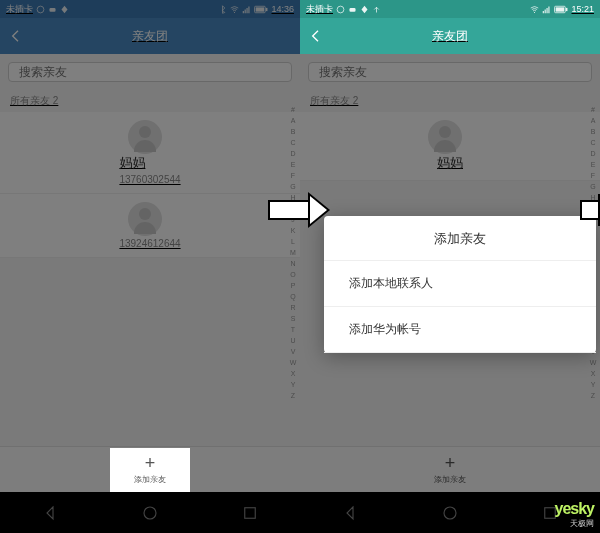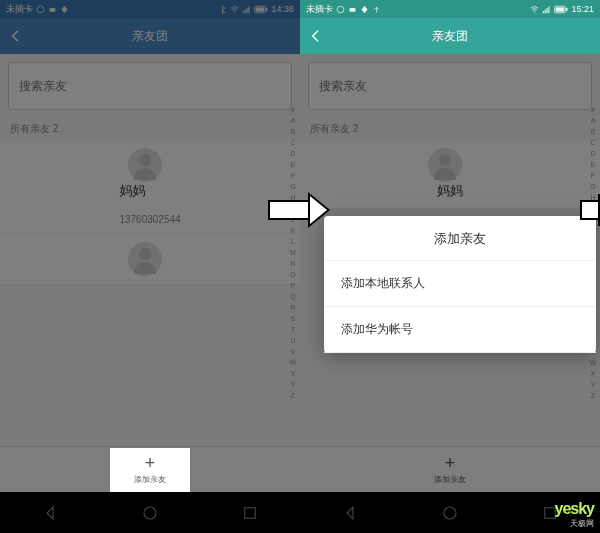--- a/index.html
+++ b/index.html
@@ -1,58 +1,58 @@
 <!DOCTYPE html>
 <html><head>
 <meta charset="utf-8">
 <style>
 * { margin: 0; padding: 0; box-sizing: border-box; font-family: "PingFang SC", "Microsoft YaHei", sans-serif; }
 body { width: 600px; height: 533px; background: #000; position: relative; overflow: hidden; }
 .container { display: flex; width: 600px; height: 533px; }
-.phone { width: 300px; height: 533px; position: relative; background: #f5f5f5; }
+.phone { width: 300px; height: 533px; position: relative; background: #f5f5f5; text-decoration: underline; }
 .phone .dim { position: absolute; inset: 0; background: rgba(0,0,0,0.5); z-index: 5; pointer-events: none; }
 .statusbar { height: 18px; display: flex; align-items: center; padding: 0 6px; font-size: 9px; color: #fff; }
 .statusbar.blue { background: #3d7bb5; }
 .statusbar.teal { background: #2c9688; }
 .sb-left { display: flex; align-items: center; gap: 3px; }
 .sb-icon { width: 9px; height: 9px; opacity: 0.9; }
 .sb-spacer { flex: 1; }
 .sb-right { display: flex; align-items: center; gap: 3px; }
 .topbar { height: 36px; display: flex; align-items: center; justify-content: center; font-size: 12px; color: #fff; }
 .topbar.blue { background: #4a8bc4; }
 .topbar.teal { background: #34a699; }
 .topbar .back { position: absolute; left: 8px; }
 .content { background: #f5f5f5; height: 438px; position: relative; }
 .search-wrap { padding: 8px; }
-.search { width: 100%; height: 48px; border: 1px solid #d0d0d0; border-radius: 4px; padding: 0 10px; font-size: 12px; color: #999; background: #fff; }
+.search { width: 100%; height: 20px; border: 1px solid #d0d0d0; border-radius: 4px; padding: 0 10px; font-size: 12px; color: #999; background: #fff; }
 .section-label { font-size: 10px; color: #888; padding: 4px 10px; }
 .contact { display: flex; align-items: center; background: #fff; padding: 8px 10px; border-bottom: 1px solid #eee; flex-direction: column; }
 .avatar { width: 34px; height: 34px; border-radius: 50%; background: #e0e0e0; margin-right: 10px; position: relative; }
 .avatar::before { content: ""; position: absolute; top: 6px; left: 11px; width: 12px; height: 12px; border-radius: 50%; background: #c8c8c8; }
 .avatar::after { content: ""; position: absolute; bottom: 2px; left: 6px; width: 22px; height: 12px; border-radius: 12px 12px 0 0; background: #c8c8c8; }
 .contact-info { flex: 1; }
 .contact-name { font-size: 13px; color: #333; }
-.contact-phone { font-size: 10px; color: #888; margin-top: 14px; }
+.contact-phone { font-size: 10px; color: #888; margin-top: 2px; }
 .index-bar { position: absolute; right: 2px; top: 50px; display: flex; flex-direction: column; gap: 0; }
 .index-bar span { font-size: 7px; color: #999; line-height: 11px; text-align: center; width: 10px; }
 .bottom { position: absolute; bottom: 41px; left: 0; right: 0; height: 46px; background: #fafafa; border-top: 1px solid #e0e0e0; display: flex; justify-content: center; align-items: center; }
 .add-btn { width: 80px; height: 44px; display: flex; flex-direction: column; align-items: center; justify-content: center; background: #fff; border: none; cursor: pointer; }
 .add-btn.plain { background: transparent; }
 .add-btn .plus { font-size: 18px; color: #555; line-height: 1; }
 .add-btn .txt { font-size: 8px; color: #555; margin-top: 2px; }
 .navbar { position: absolute; bottom: 0; left: 0; right: 0; height: 41px; background: #000; display: flex; justify-content: space-around; align-items: center; }
 .nav-icon { width: 18px; height: 18px; }
 .arrow { position: absolute; left: 268px; top: 194px; z-index: 20; width: 62px; height: 32px; }
 .arrow-body { position: absolute; left: 0; top: 6px; width: 44px; height: 20px; background: #fff; border: 2px solid #000; }
 .arrow-head { position: absolute; left: 40px; top: -2px; width: 0; height: 0; border-top: 18px solid transparent; border-bottom: 18px solid transparent; border-left: 22px solid #000; }
 .arrow-head::after { content: ""; position: absolute; left: -20px; top: -14px; width: 0; height: 0; border-top: 14px solid transparent; border-bottom: 14px solid transparent; border-left: 17px solid #fff; }
 .arrow2 { position: absolute; right: -20px; top: 194px; z-index: 20; width: 40px; height: 32px; overflow: hidden; }
 .dialog { position: absolute; left: 24px; right: 4px; top: 162px; background: #fff; border-radius: 4px; z-index: 10; box-shadow: 0 4px 20px rgba(0,0,0,0.3); }
 .dialog-title { text-align: center; font-size: 13px; color: #333; padding: 14px 0 12px; border-bottom: 1px solid #eee; }
-.dialog-item { font-size: 12px; color: #333; padding: 14px 17px; border-bottom: 1px solid #eee; cursor: pointer; }
+.dialog-item { font-size: 12px; color: #333; padding: 14px 25px; border-bottom: 1px solid #eee; cursor: pointer; }
 .dialog-cancel { margin: 10px 14px 14px; padding: 10px; text-align: center; font-size: 12px; color: #333; border: 1px solid #ddd; border-radius: 3px; cursor: pointer; }
 .watermark { position: absolute; right: 6px; bottom: 4px; z-index: 30; text-align: right; }
 .watermark .logo { font-size: 16px; color: #bef264; font-weight: bold; letter-spacing: -1px; }
 .watermark .sub { font-size: 8px; color: #ccc; }
 .undim { position: relative; z-index: 8; }
 </style>
 </head>
 <body>
 
 <div class="container">
@@ -113,20 +113,21 @@
       <div class="contact">
         <div class="avatar"></div>
         <div class="contact-info">
           <div class="contact-name">妈妈</div>
           <div class="contact-phone">13760302544</div>
         </div>
       </div>
       <div class="contact">
         <div class="avatar"></div>
         <div class="contact-info">
+          <div class="contact-phone">13924612644</div>
         </div>
       </div>
 
       <div class="index-bar">
           <span>#</span>
           <span>A</span>
           <span>B</span>
           <span>C</span>
           <span>D</span>
           <span>E</span>

